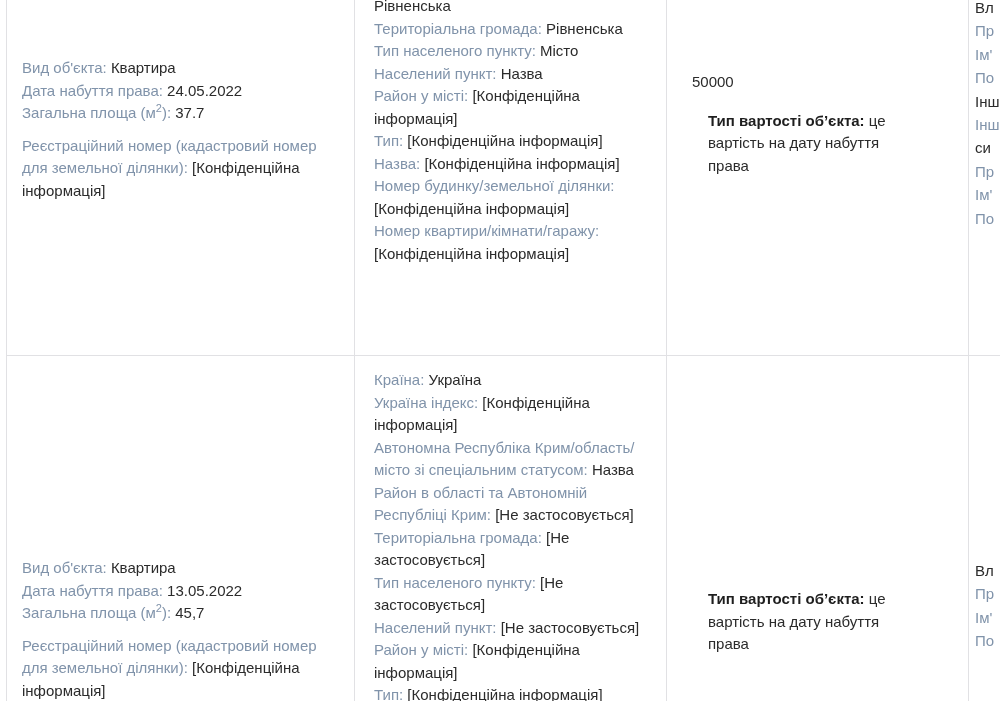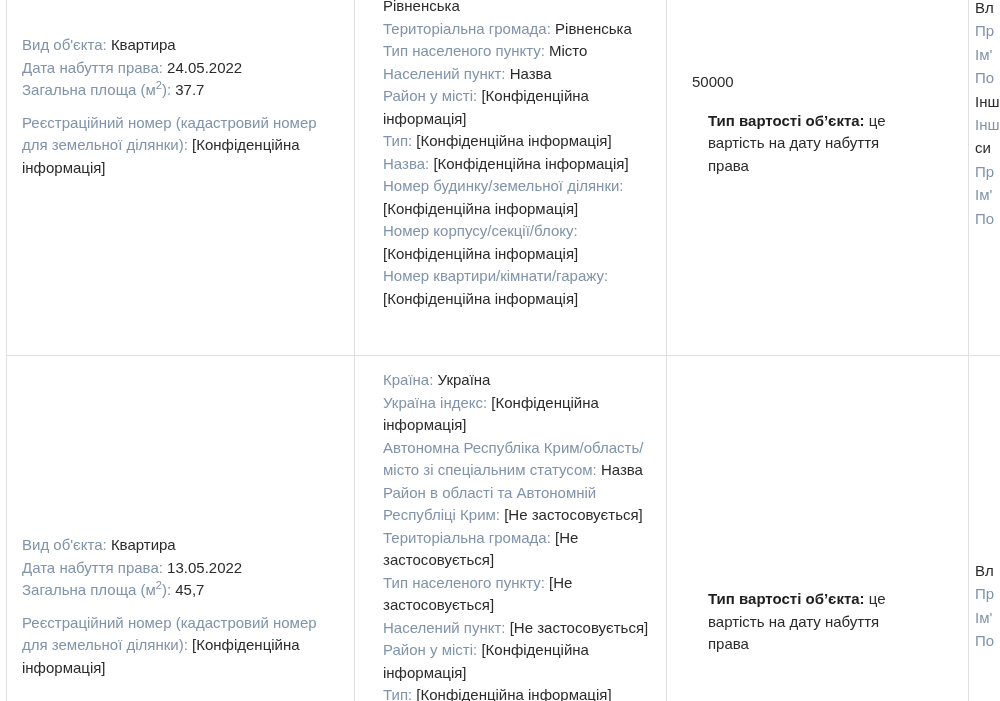--- a/index.html
+++ b/index.html
@@ -19,22 +19,22 @@
   .table{
     position:absolute;left:6px;top:0;
     display:flex;flex-direction:column;
     border-left:1px solid var(--border);
     width:1400px;
   }
   .row{display:flex;align-items:stretch;}
   .row.row-0{height:355px;border-bottom:1px solid var(--border);}
   .row.row-1{height:520px;}
   .cell{box-sizing:border-box;overflow:hidden;}
-  .cell-object{width:347px;padding-left:15px;padding-right:31px;}
-  .cell-location{width:312px;border-left:1px solid var(--border);padding-left:28px;padding-right:13px;}
+  .cell-object{width:347px;padding-left:15px;padding-right:31px;margin-top:23px;}
+  .cell-location{width:312px;border-left:1px solid var(--border);padding-left:19px;padding-right:13px;}
   .cell-valuation{width:302px;border-left:1px solid var(--border);padding-left:25px;padding-right:40px;}
   .cell-rights{width:433px;border-left:1px solid var(--border);padding-left:6px;line-height:23.4px;}
   
   .row-0 .cell-object{padding-top:34px;}
   .row-0 .cell-location{padding-top:0;}
   .row-0 .cell-location .field:first-child{margin-top:-5px;}
   .row-0 .cell-valuation{padding-top:71px;}
   .row-0 .cell-rights{padding-top:0;}
   .row-0 .cell-rights .frag:first-child{margin-top:-4px;}
   .row-1 .cell-object{padding-top:178px;}
@@ -66,21 +66,20 @@
         </div>
         <div class="cell cell-location">
           <p class="field"><span class="val">Рівненська</span></p>
           <p class="field"><span class="lbl">Територіальна громада:</span> <span class="val">Рівненська</span></p>
           <p class="field"><span class="lbl">Тип населеного пункту:</span> <span class="val">Місто</span></p>
           <p class="field"><span class="lbl">Населений пункт:</span> <span class="val">Назва</span></p>
           <p class="field"><span class="lbl">Район у місті:</span> <span class="val">[Конфіденційна інформація]</span></p>
           <p class="field"><span class="lbl">Тип:</span> <span class="val">[Конфіденційна інформація]</span></p>
           <p class="field"><span class="lbl">Назва:</span> <span class="val">[Конфіденційна інформація]</span></p>
           <p class="field"><span class="lbl">Номер будинку/земельної ділянки:</span> <span class="val">[Конфіденційна інформація]</span></p>
-          <p class="field"><span class="lbl">Номер корпусу/секції/блоку:</span> <span class="val">[Конфіденційна інформація]</span></p>
           <p class="field"><span class="lbl">Номер квартири/кімнати/гаражу:</span> <span class="val">[Конфіденційна інформація]</span></p>
         </div>
         <div class="cell cell-valuation">
           <p class="amount val">50000</p>
           <p class="valtype"><b>Тип вартості об’єкта:</b> <span class="val">це вартість на дату набуття права</span></p>
         </div>
         <div class="cell cell-rights">
           <p class="frag val">Вл</p>
           <p class="frag lbl">Пр</p>
           <p class="frag lbl">Ім'</p>

